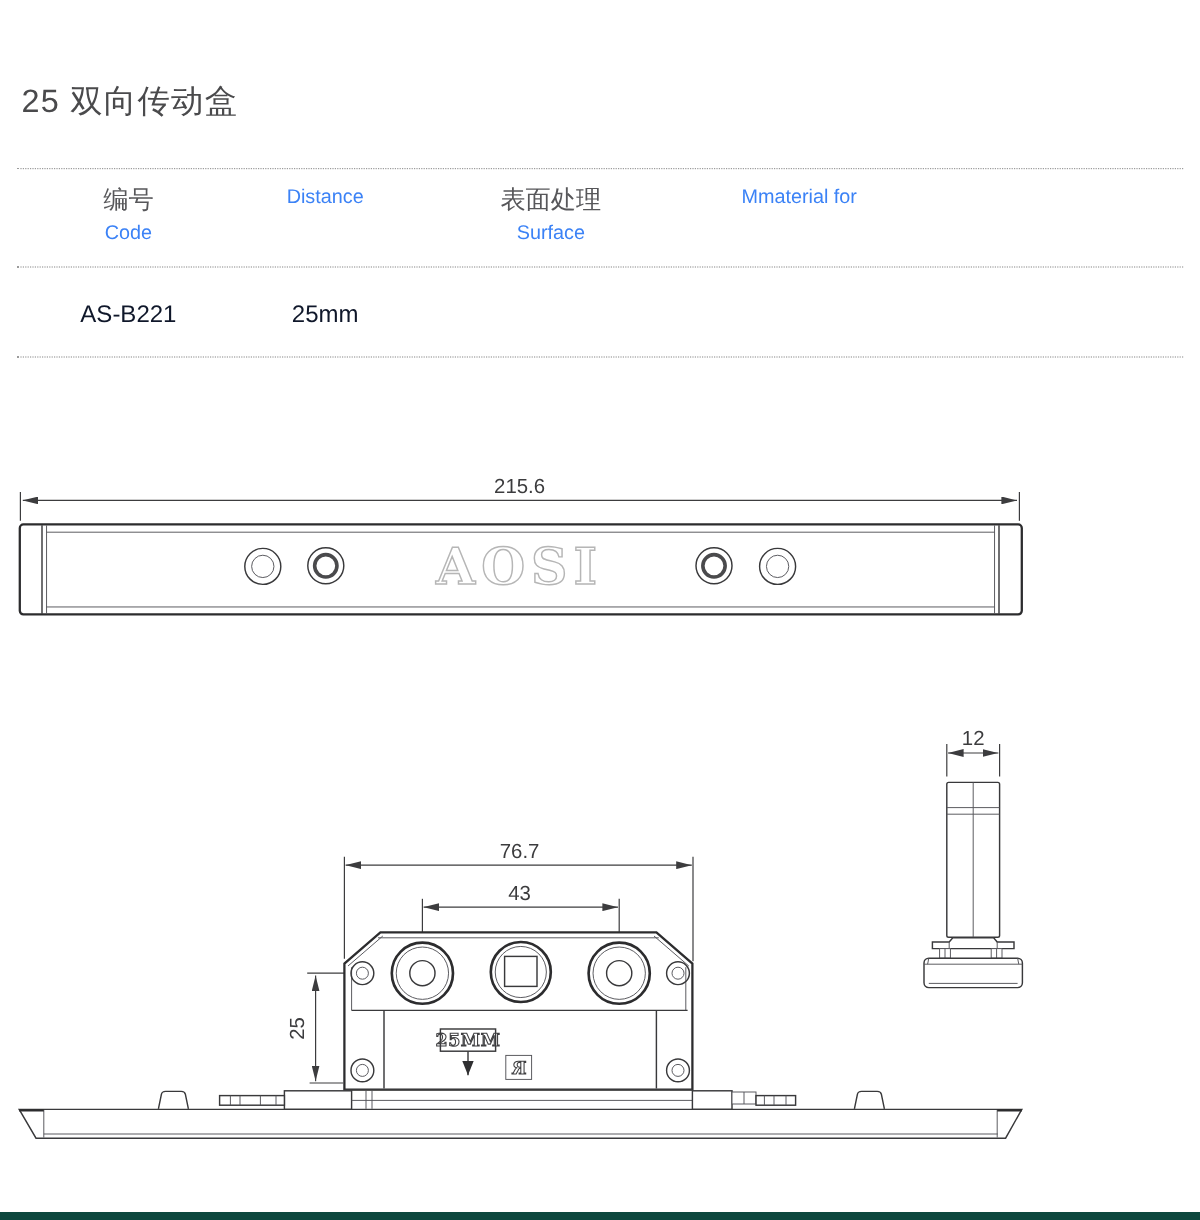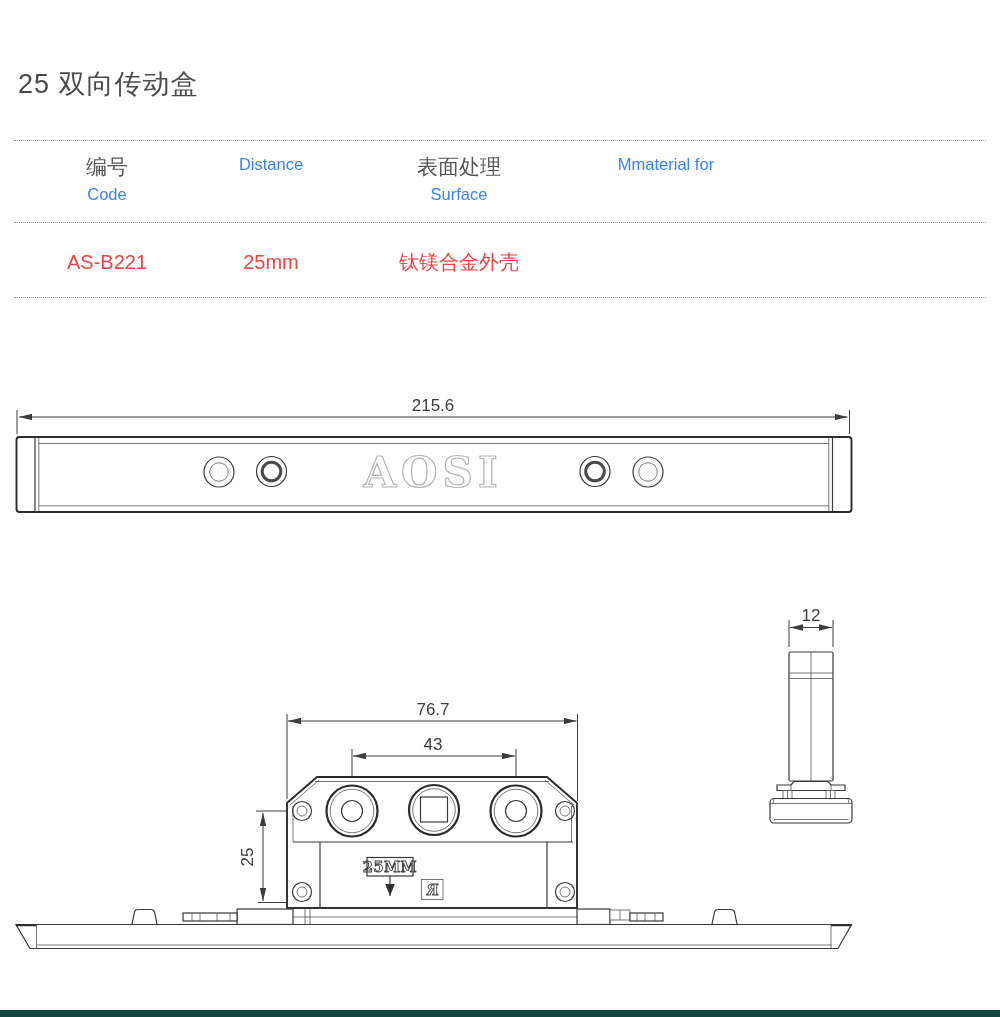--- a/index.html
+++ b/index.html
@@ -8,21 +8,21 @@
   .title{position:absolute;left:18px;top:66px;font-size:27px;color:#4a4a4c;letter-spacing:1px;}
   .dotline{position:absolute;left:14px;right:14px;border-top:1px dotted #9b9b9b;height:0;}
   .dl1{top:140px}.dl2{top:222px}.dl3{top:297px}
   .spec-head{position:absolute;top:152px;left:0;width:968px;display:grid;
              grid-template-columns:214px 114px 262px 152px 226px;}
   .spec-row{position:absolute;top:247px;left:0;width:968px;display:grid;
             grid-template-columns:214px 114px 262px 152px 226px;}
   .hcell{text-align:center;}
   .hcell .zh{font-size:21px;color:#57575a;line-height:30px;}
   .hcell .en{font-size:16.5px;color:#3b82f6;line-height:24px;}
-  .rcell{text-align:center;font-size:20px;color:#ef4444;line-height:30px;}
+  .rcell{text-align:center;font-size:20px;color:#0f172a;line-height:30px;}
   .drawing-layer{position:absolute;left:0;top:0;width:1000px;height:1017px;}
   .footer-bar{position:absolute;left:0;bottom:0;width:100%;height:7px;background:#0d473e;}
   svg text{font-family:"Liberation Sans",sans-serif;fill:#3c3c3e;}
   .dimtxt{font-size:17px;}
   .logo-txt{font-family:"DejaVu Serif",serif;font-size:42px;font-weight:bold;
             fill:#ffffff;stroke:#b6b6b6;stroke-width:1.2px;letter-spacing:5px;}
   .stamp-txt{font-family:"DejaVu Serif",serif;font-size:14.5px;font-weight:bold;
              fill:none;stroke:#3f3f41;stroke-width:0.9px;letter-spacing:0.5px;}
   .ln{stroke:#39393b;stroke-width:1.2;fill:none;}
   .lnb{stroke:#2c2c2e;stroke-width:1.9;fill:none;}
@@ -54,21 +54,20 @@
     <div class="hcell">
       <div class="en">Mmaterial for</div>
     </div>
   </div>
 
   <div class="dotline dl2"></div>
 
   <div class="spec-row">
     <div class="rcell">AS-B221</div>
     <div class="rcell">25mm</div>
-    <div class="rcell">钛镁合金外壳</div>
   </div>
 
   <div class="dotline dl3"></div>
 
   <svg class="drawing-layer" viewBox="0 0 1000 1017" xmlns="http://www.w3.org/2000/svg">
     <defs>
       <marker id="ar" viewBox="0 0 12 6" refX="12" refY="3" markerWidth="13" markerHeight="6.5" orient="auto-start-reverse">
           <path d="M0,0 L12,3 L0,6 Z" fill="#3c3c3e"></path>
         </marker>
       <marker id="ar2" viewBox="0 0 10 8" refX="10" refY="4" markerWidth="10" markerHeight="8" orient="auto">

